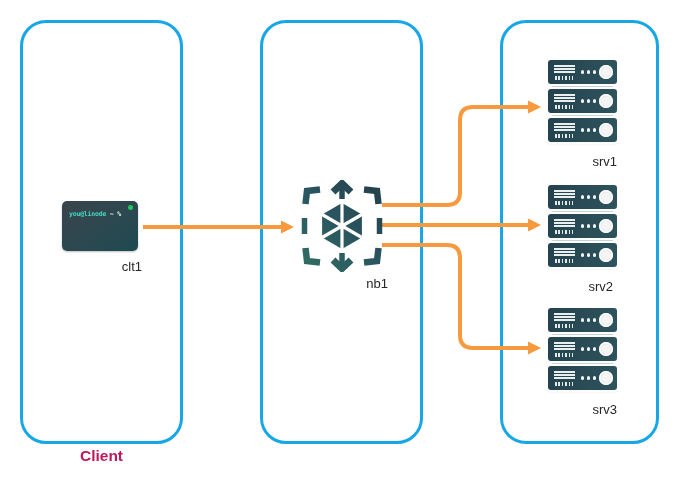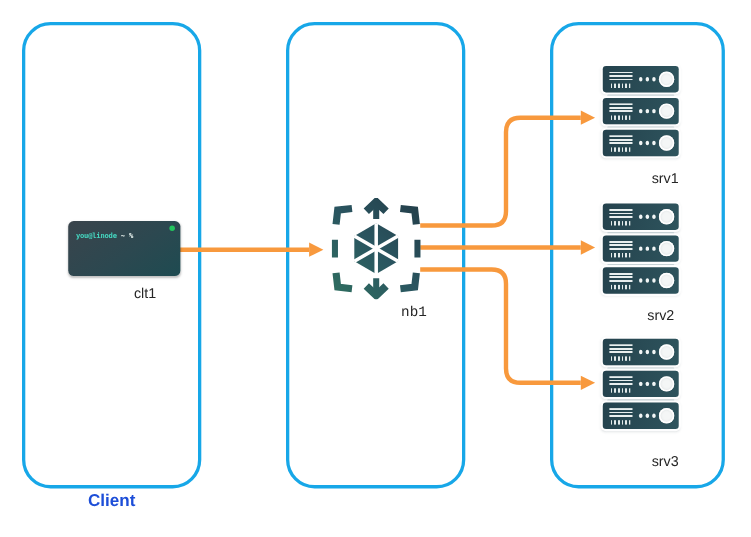--- a/index.html
+++ b/index.html
@@ -7,27 +7,27 @@
           font-family:"Liberation Sans",sans-serif;}
 
   
   .col{position:absolute;top:20px;height:424px;border:3px solid var(--accent-blue,#17A7E8);
        border-radius:26px;box-sizing:border-box;background:transparent;}
   .col1{left:20px;width:163px;}
   .col2{left:260px;width:163px;}
   .col3{left:500px;width:159px;}
 
   .col-title{position:absolute;top:447px;text-align:center;font-weight:bold;
-             font-size:15.5px;color:#1d4ed8;}
+             font-size:15.5px;color:#be185d;}
   .ct1{left:20px;width:163px;} .ct2{left:260px;width:163px;} .ct3{left:500px;width:159px;}
 
   .node-label{position:absolute;text-align:right;font-size:13px;color:#262626;}
 
   
-  .terminal{position:absolute;left:62px;top:201px;width:102px;height:50px;border-radius:5px;
+  .terminal{position:absolute;left:62px;top:201px;width:76px;height:50px;border-radius:5px;
             background:linear-gradient(145deg,#3A444C 0%,#2C4850 55%,#1E4B51 100%);
             box-shadow:0 1px 2px rgba(0,0,0,.25);text-align:center;}
   .terminal .dot{position:absolute;top:4px;right:5px;width:5px;height:5px;border-radius:50%;
                  background:var(--terminal-green,#22C55E);}
   .terminal .prompt{position:absolute;left:7px;top:9px;white-space:nowrap;
                     font-family:"DejaVu Sans Mono",monospace;font-size:6.5px;font-weight:bold;
                     letter-spacing:-.2px;}
   .prompt .u{color:var(--prompt-teal,#45D6C0);}
   .prompt .r{color:#EAF4F0;}
 
@@ -108,21 +108,21 @@
 
       <line x1="8.5" y1="38" x2="8.5" y2="54" stroke-width="5.5"></line>
       <line x1="83.5" y1="38" x2="83.5" y2="54" stroke-width="5.5"></line>
 
       <path d="M 24,9.5 L 11,11 L 9.5,24" stroke-width="6.5"></path>
       <path d="M 68,9.5 L 81,11 L 82.5,24" stroke-width="6.5"></path>
       <path d="M 24,82.5 L 11,81 L 9.5,68" stroke-width="6.5"></path>
       <path d="M 68,82.5 L 81,81 L 82.5,68" stroke-width="6.5"></path>
     </g>
   </svg>
-  <div class="node-label" style="left:296px;top:276px;width:92px;font-family:Liberation Mono, monospace;">nb1</div>
+  <div class="node-label" style="left:296px;top:276px;width:92px;">nb1</div>
 
   <div class="stack stack1">
     <div class="unit">
       <span class="grill"></span>
       <span class="ticks"></span>
       <span class="dots">
           <i></i>
           <i></i>
           <i></i>
         </span>
@@ -216,17 +216,17 @@
       <span class="grill"></span>
       <span class="ticks"></span>
       <span class="dots">
           <i></i>
           <i></i>
           <i></i>
         </span>
       <span class="knob"></span>
     </div>
   </div>
-  <div class="node-label" style="left:548px;top:412px;width:69px;">srv3</div>
+  <div class="node-label" style="left:548px;top:402px;width:69px;">srv3</div>
 
   <div class="col-title ct1">Client</div>
 
 </div>
 
 </body></html>

